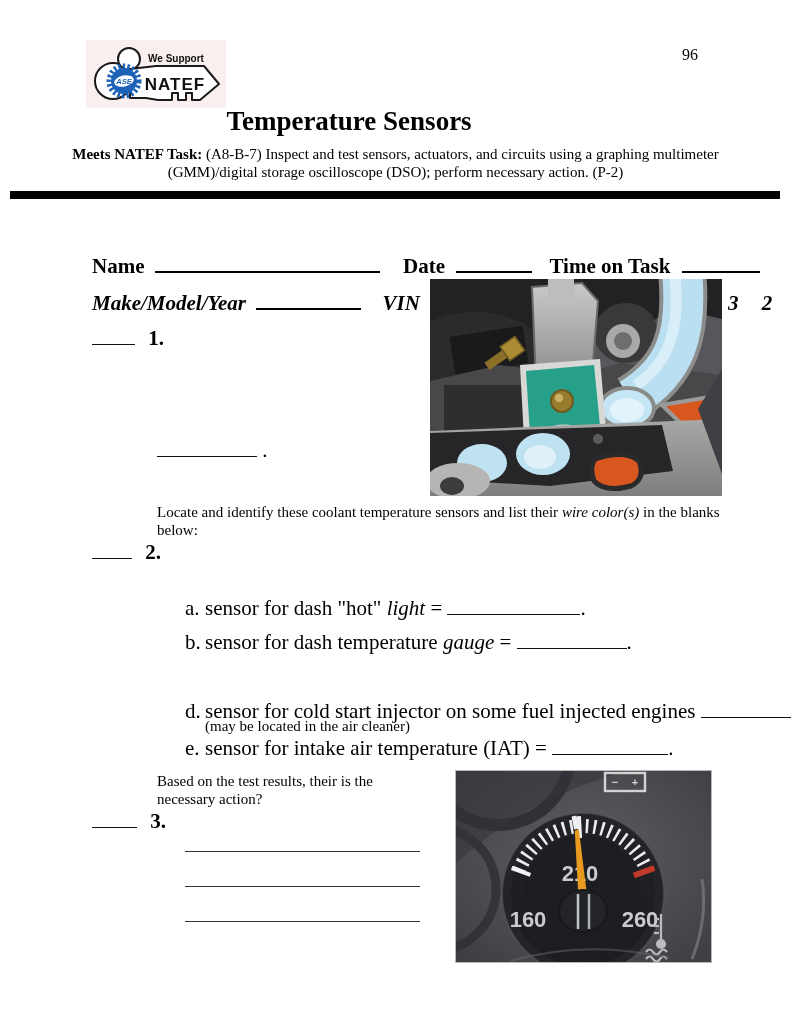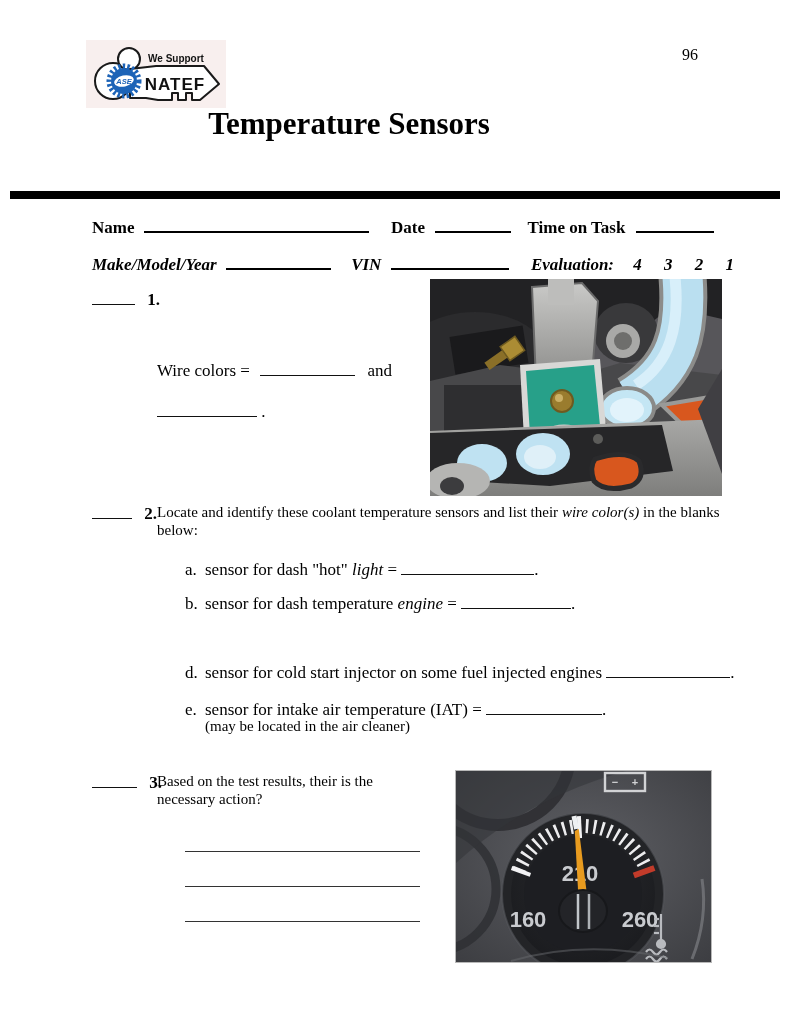--- a/index.html
+++ b/index.html
@@ -4,21 +4,21 @@
 <style>
   html,body{margin:0;padding:0;background:#fff;}
   .page{position:relative;width:791px;height:1024px;background:#ffffff;
         font-family:"Liberation Serif",serif;color:#000;overflow:hidden;}
   .abs{position:absolute;}
   .b{font-weight:bold;}
   .i{font-style:italic;}
   .txt{font-size:15px;line-height:1.18;}
   .blank{display:inline-block;border-bottom:2px solid #000;height:13px;vertical-align:baseline;}
   .blank.thin{border-bottom:1.5px solid #111;}
-  .row{white-space:nowrap;font-size:17px;}
+  .row{white-space:nowrap;font-size:21px;margin-top:36px;}
   .qnum{font-weight:bold;}
   .ansline{position:absolute;border-bottom:1.5px solid #333;height:1px;}
   .item-letter{display:inline-block;width:20px;}
   .rule{position:absolute;background:#000;}
   svg text{font-family:"Liberation Sans",sans-serif;}
 </style>
 </head>
 <body>
 
 <div class="page">
@@ -36,22 +36,23 @@
 
       <circle cx="38" cy="41" r="15" fill="none" stroke="#1c63b7" stroke-width="5" stroke-dasharray="2.4 2.2"></circle>
       <circle cx="38" cy="41" r="13" fill="#1c63b7"></circle>
       <ellipse cx="38" cy="41" rx="10" ry="5.5" fill="#ffffff" transform="rotate(-12 38 41)"></ellipse>
       <text x="38" y="44" text-anchor="middle" font-size="7.5" font-weight="bold" font-style="italic" fill="#1c63b7">ASE</text>
       <text x="90" y="22" text-anchor="middle" font-size="10" font-weight="bold" fill="#111">We Support</text>
       <text x="89" y="50" text-anchor="middle" font-size="17" font-weight="bold" letter-spacing="1" fill="#111">NATEF</text>
     </svg>
   </div>
 
-  <div class="abs b" style="left:0;top:106px;width:698px;text-align:center;font-size:31px;">Temperature Sensors</div>
-
+  <div class="abs b" style="left:0;top:106px;width:698px;text-align:center;font-size:27px;">Temperature Sensors</div>
+
+  <div class="abs txt" style="left:68px;top:146px;width:655px;text-align:center;line-height:17.5px;"><span class="b">Meets NATEF Task:</span><span> (A8-B-7) Inspect and test sensors, actuators, and circuits using a graphing multimeter (GMM)/digital storage oscilloscope (DSO); perform necessary action.  (P-2)</span></div>
 
   <div class="rule" style="left:10px;top:191px;width:770px;height:8px;"></div>
 
   <div class="abs row" style="left:92px;top:218px;">
     <span class="b">Name</span>
     <span class="blank" style="width:225px;margin-left:5px;"></span>
     <span class="b" style="margin-left:18px;">Date</span>
     <span class="blank" style="width:76px;margin-left:6px;"></span>
     <span class="b" style="margin-left:12px;">Time on Task</span>
     <span class="blank" style="width:78px;margin-left:6px;"></span>
@@ -65,25 +66,20 @@
     <span class="b" style="margin-left:18px;">Evaluation:</span>
     <span class="b" style="margin-left:15px;">4</span>
     <span class="b" style="margin-left:18px;">3</span>
     <span class="b" style="margin-left:18px;">2</span>
     <span class="b" style="margin-left:18px;">1</span>
   </div>
 
   <div class="abs row" style="left:92px;top:290px;">
     <span class="blank thin" style="width:43px;"></span>
     <span class="qnum" style="margin-left:8px;">1.</span>
-  </div>
-  <div class="abs row" style="left:157px;top:361px;">
-    <span>Wire colors =</span>
-    <span class="blank thin" style="width:95px;margin-left:6px;"></span>
-    <span style="margin-left:8px;">and</span>
   </div>
   <div class="abs row" style="left:157px;top:402px;">
     <span class="blank thin" style="width:100px;"></span>
     <span>.</span>
   </div>
 
   <div class="abs" style="left:430px;top:279px;width:292px;height:217px;">
     <svg width="292" height="217" viewBox="0 0 292 217">
       <defs>
         <linearGradient id="met" x1="0" y1="0" x2="0" y2="1">
@@ -144,21 +140,21 @@
     <span class="blank thin" style="width:40px;"></span>
     <span class="qnum" style="margin-left:8px;">2.</span>
   </div>
   <div class="abs txt" style="left:157px;top:504px;width:566px;white-space:normal;"><span>Locate and identify these coolant temperature sensors and list their </span><span class="i">wire color(s)</span><span> in the blanks below:</span></div>
 
   <div class="abs row" style="left:185px;top:560px;">
     <span class="item-letter">a.</span><span>sensor for dash "hot" </span><span class="i">light</span><span> = </span><span class="blank thin" style="width:133px;"></span><span>.</span>
   </div>
 
   <div class="abs row" style="left:185px;top:594px;">
-    <span class="item-letter">b.</span><span>sensor for dash temperature </span><span class="i">engine</span><span> = </span><span class="blank thin" style="width:110px;"></span><span>.</span>
+    <span class="item-letter">b.</span><span>sensor for dash temperature </span><span class="i">gauge</span><span> = </span><span class="blank thin" style="width:110px;"></span><span>.</span>
   </div>
 
 
   <div class="abs row" style="left:185px;top:700px;">
     <span class="item-letter">e.</span><span>sensor for intake air temperature (IAT) = </span><span class="blank thin" style="width:116px;"></span><span>.</span>
   </div>
 
   <div class="abs row" style="left:185px;top:663px;">
     <span class="item-letter">d.</span><span>sensor for cold start injector on some fuel injected engines </span><span class="blank thin" style="width:124px;"></span><span>.</span>
   </div>

